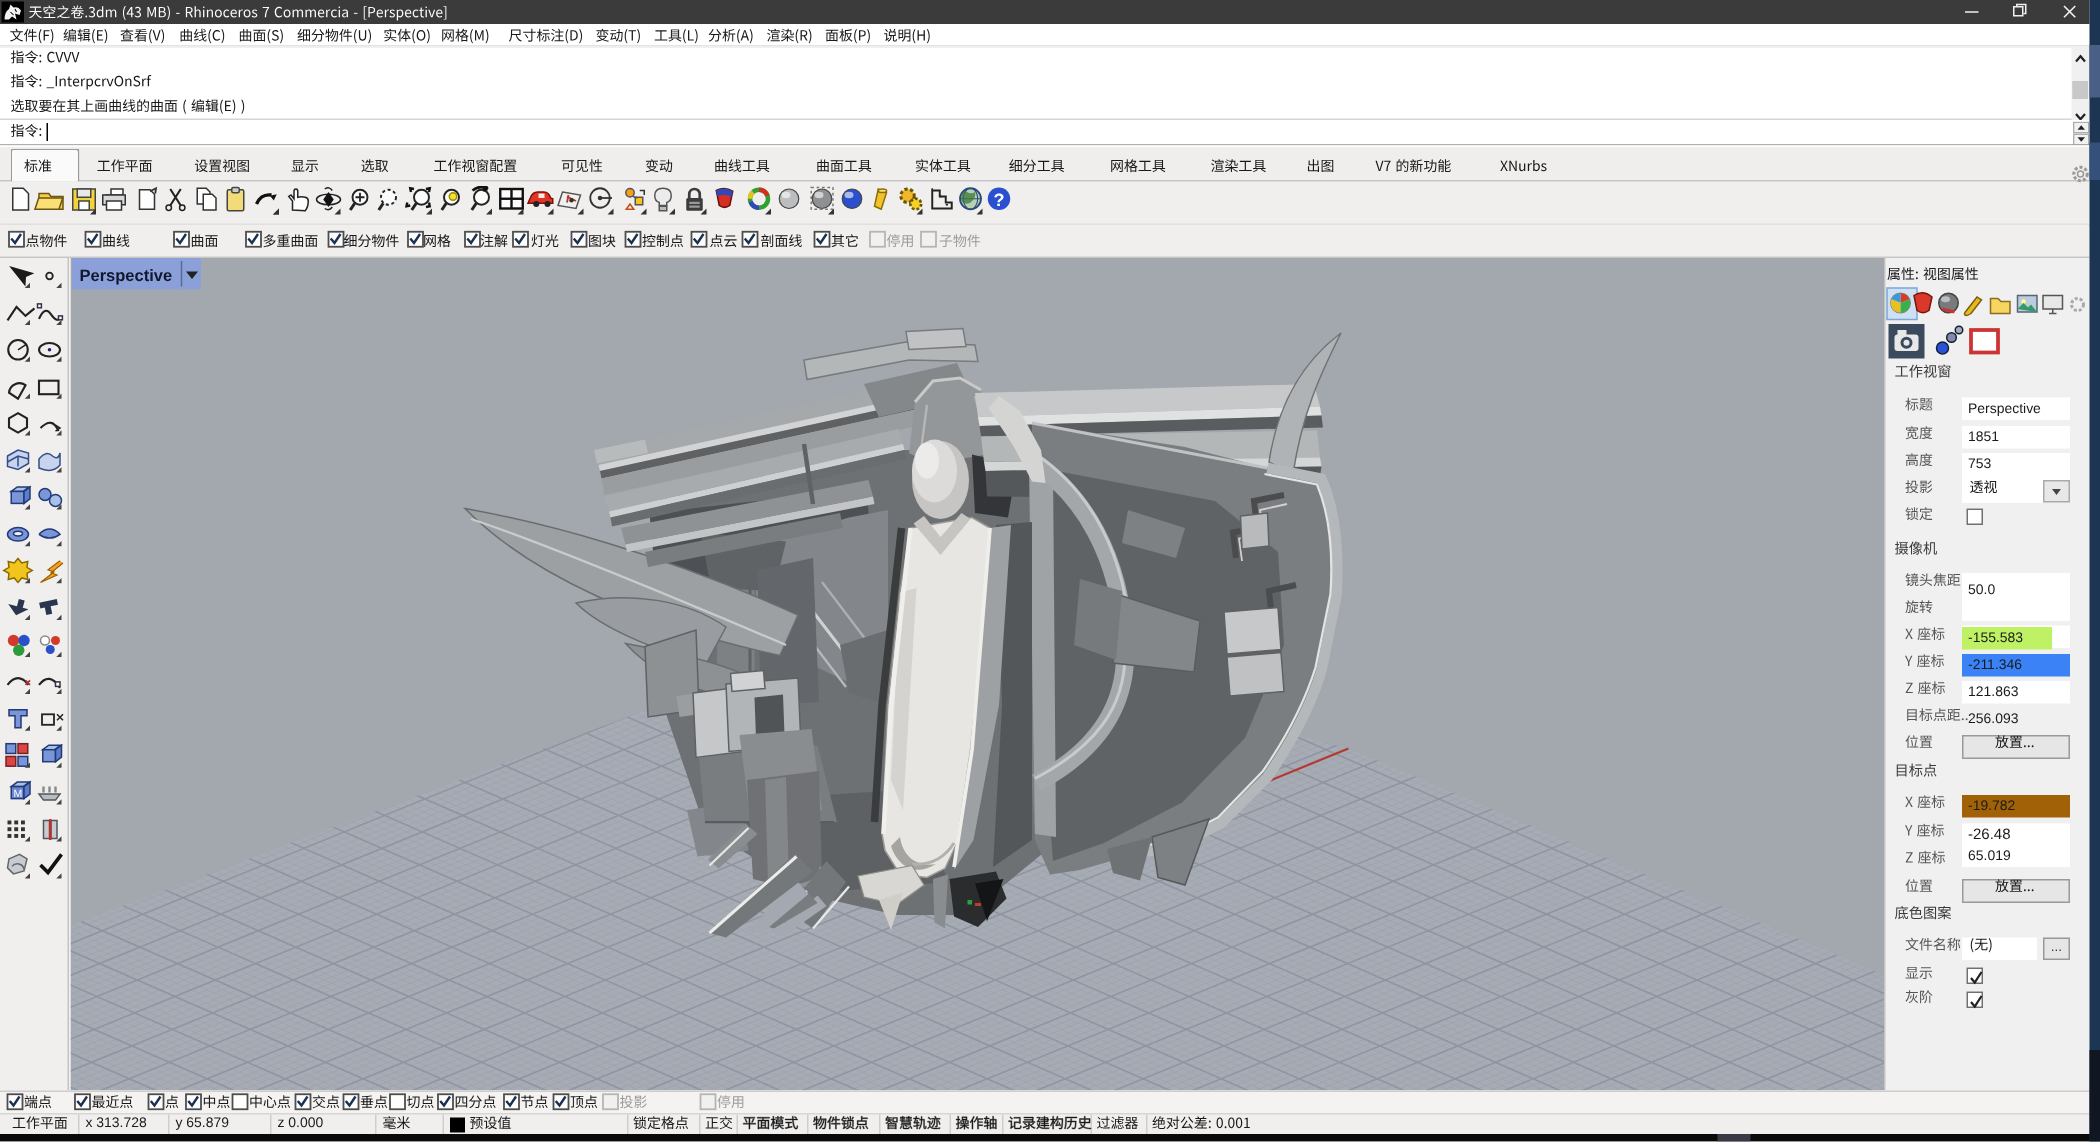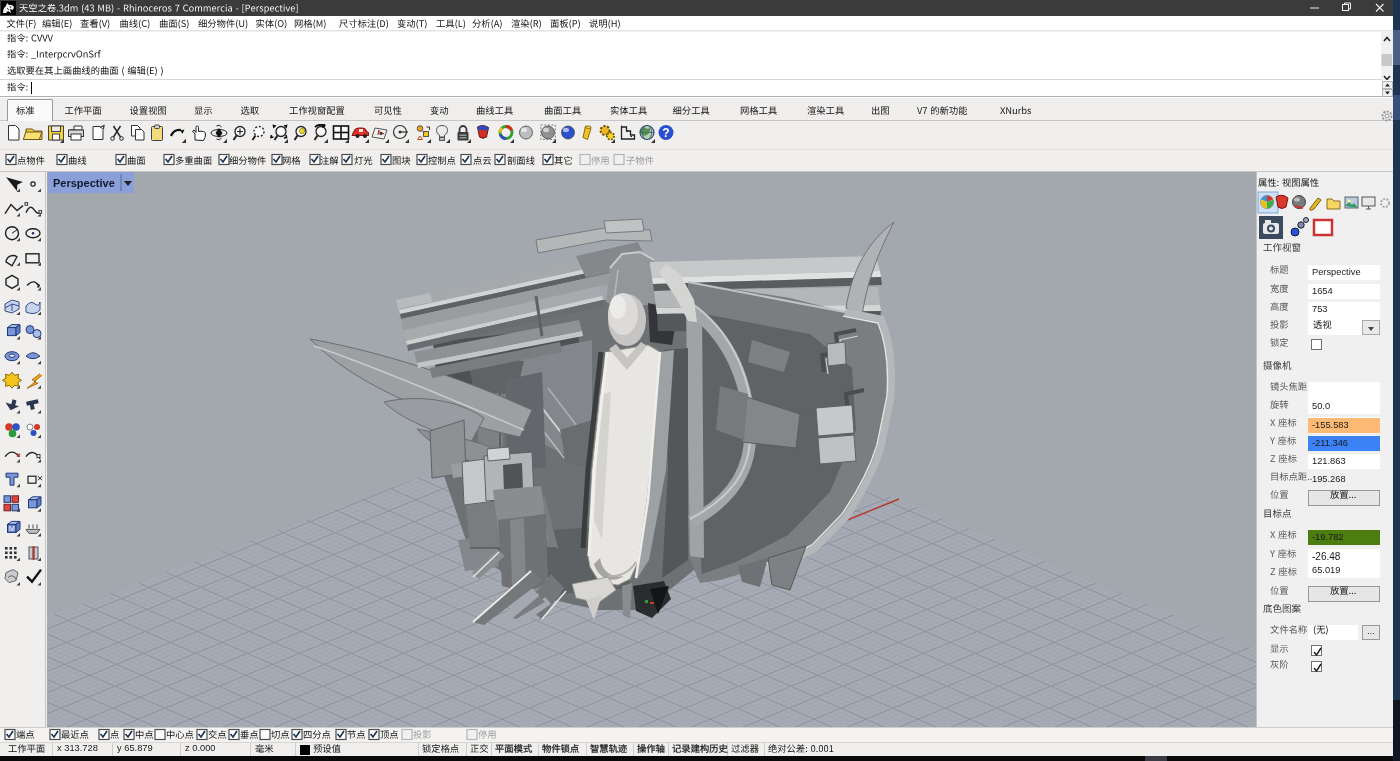--- a/index.html
+++ b/index.html
@@ -1267,35 +1267,35 @@
     <rect x="7" y="8" width="16" height="11" rx="2" fill="#e8e8e8"></rect>
     <circle cx="15" cy="13.5" r="4" fill="#3c4a5e"></circle>
     <circle cx="15" cy="13.5" r="2" fill="#e8e8e8"></circle>
     <rect x="9" y="5" width="6" height="4" fill="#e8e8e8"></rect>
     <circle cx="39" cy="17" r="4" fill="#2a52d8" stroke="#123"></circle>
     <circle cx="45" cy="10" r="3.2" fill="#88a" stroke="#123"></circle>
     <circle cx="50" cy="5" r="2.5" fill="#aab" stroke="#123"></circle>
     <rect x="58" y="5" width="18" height="15" fill="#fff" stroke="#c33" stroke-width="2.5"></rect>
   </svg>
 <div class="abs" style="left:1308px;top:265px;width:72px;height:15px;background:#fff;font-size:9.3px;color:#1a1a1a;padding:1.5px 0 0 4px">Perspective</div>
-<div class="abs" style="left:1308px;top:284px;width:72px;height:15px;background:#fff;font-size:9.3px;color:#1a1a1a;padding:1.5px 0 0 4px">1654</div>
+<div class="abs" style="left:1308px;top:284px;width:72px;height:15px;background:#fff;font-size:9.3px;color:#1a1a1a;padding:1.5px 0 0 4px">1851</div>
 <div class="abs" style="left:1308px;top:302px;width:72px;height:33px;background:#fff;font-size:9.3px;color:#1a1a1a;padding:1.5px 0 0 4px">753</div>
 <div class="abs" style="left:1308px;top:320px;width:72px;height:15px;background:#fff"></div>
 <div class="abs" style="left:1362px;top:320px;width:18px;height:15px;background:#e8e8e8;border:1px solid #aaa"><svg width="16" height="13">
       <path d="M5 5 l3 4 l3 -4 z" fill="#444"></path>
     </svg></div>
 <div class="abs" style="left:1311px;top:339px;width:11px;height:11px;background:#fff;border:1px solid #707070"></div>
-<div class="abs" style="left:1308px;top:382px;width:72px;height:32px;background:#fff;font-size:9.3px;color:#1a1a1a;padding:19px 0 0 4px">50.0</div>
+<div class="abs" style="left:1308px;top:382px;width:72px;height:32px;background:#fff;font-size:9.3px;color:#1a1a1a;padding:6px 0 0 4px">50.0</div>
 <div class="abs" style="left:1308px;top:417px;width:72px;height:15px;background:#fff;font-size:9.3px;color:#1a1a1a;padding:1.5px 0 0 4px">0.0</div>
-<div class="abs" style="left:1308px;top:418px;width:72px;height:15px;background:#fdba74;font-size:9.3px;color:#1a1a1a;padding:1.5px 0 0 4px">-155.583</div>
+<div class="abs" style="left:1308px;top:418px;width:60px;height:15px;background:#bef264;font-size:9.3px;color:#1a1a1a;padding:1.5px 0 0 4px">-155.583</div>
 <div class="abs" style="left:1308px;top:436px;width:72px;height:15px;background:#3b82f6;font-size:9.3px;color:#1a1a1a;padding:1.5px 0 0 4px">-211.346</div>
 <div class="abs" style="left:1308px;top:454px;width:72px;height:15px;background:#fff;font-size:9.3px;color:#1a1a1a;padding:1.5px 0 0 4px">121.863</div>
-<div class="abs" style="left:1312px;top:472px;width:68px;height:15px;font-size:9.3px;color:#1a1a1a;padding-top:1.5px">195.268</div>
+<div class="abs" style="left:1312px;top:472px;width:68px;height:15px;font-size:9.3px;color:#1a1a1a;padding-top:1.5px">256.093</div>
 <div class="abs" style="left:1308px;top:490px;width:72px;height:16px;background:#e6e6e6;border:1px solid #999"></div>
-<div class="abs" style="left:1308px;top:530px;width:72px;height:15px;background:#4d7c0f;font-size:9.3px;color:#1a1a1a;padding:1.5px 0 0 4px">-19.782</div>
+<div class="abs" style="left:1308px;top:530px;width:72px;height:15px;background:#a16207;font-size:9.3px;color:#1a1a1a;padding:1.5px 0 0 4px">-19.782</div>
 <div class="abs" style="left:1308px;top:549px;width:72px;height:15px;background:#fff;font-size:10px;color:#1a1a1a;padding:1.5px 0 0 4px">-26.48</div>
 <div class="abs" style="left:1308px;top:563px;width:72px;height:15px;background:#fff;font-size:9.3px;color:#1a1a1a;padding:1.5px 0 0 4px">65.019</div>
 <div class="abs" style="left:1308px;top:586px;width:72px;height:16px;background:#e6e6e6;border:1px solid #999"></div>
 <div class="abs" style="left:1308px;top:625px;width:50px;height:15px;background:#fff"></div>
 <div class="abs" style="left:1362px;top:625px;width:18px;height:15px;background:#e6e6e6;border:1px solid #999;font-size:9px;text-align:center;color:#333">...</div>
 <div class="abs" style="left:1311px;top:645px;width:11px;height:11px;background:#fff;border:1px solid #707070">
     <svg width="11" height="11" style="display:block">
       <path d="M2 6 l2.5 3 l4.5 -7" fill="none" stroke="#222" stroke-width="1.5"></path>
     </svg>
   </div>

